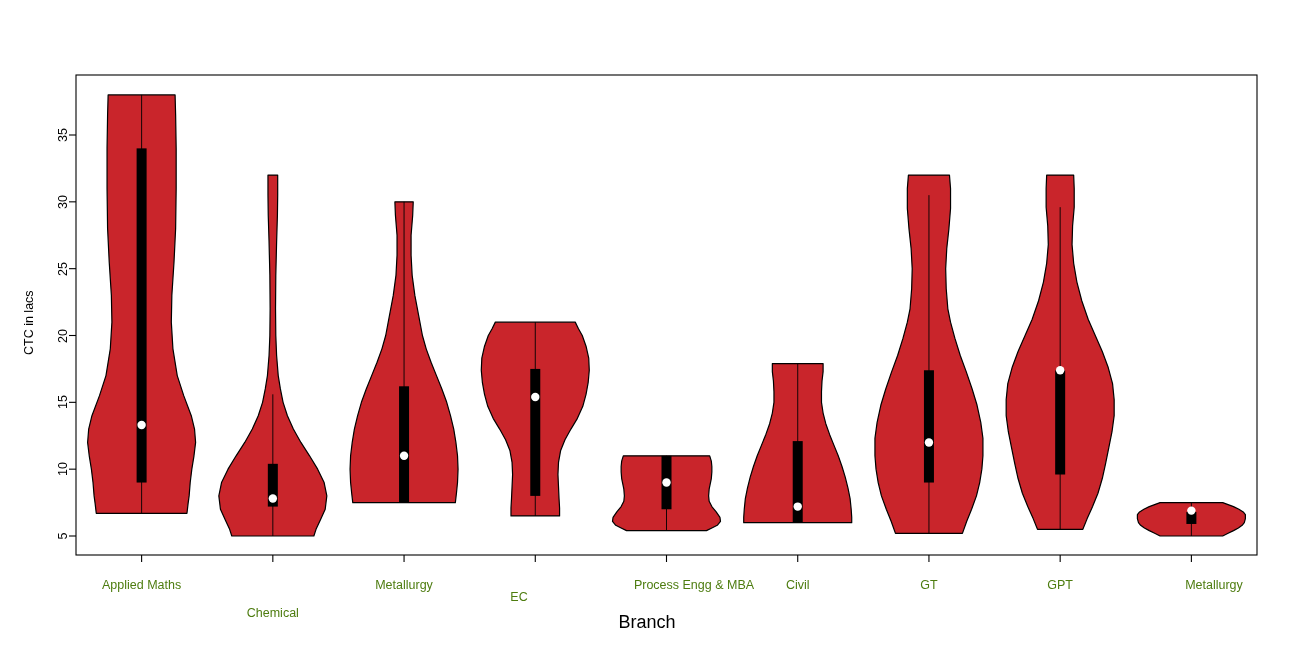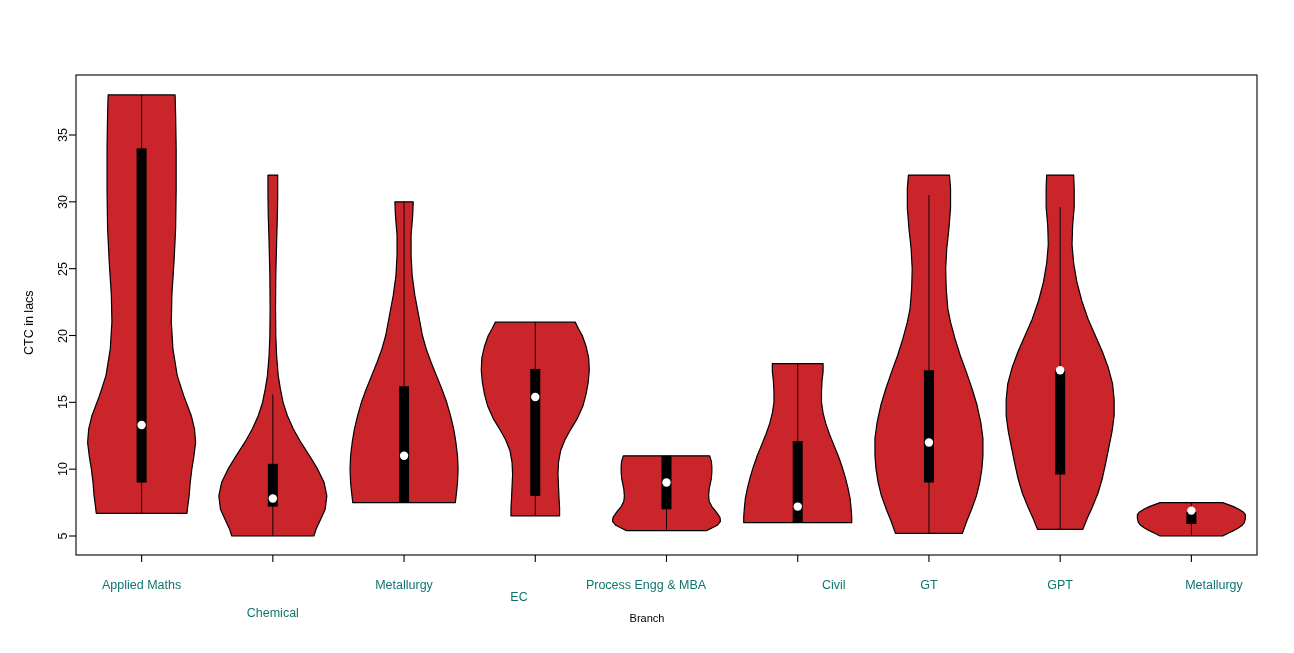--- a/index.html
+++ b/index.html
@@ -12,29 +12,29 @@
   .chart-title{
     position:absolute;left:0;top:30px;width:1294px;text-align:center;
     font-size:16px;font-weight:bold;color:#000;letter-spacing:.2px;
   }
   .y-axis-title{
     position:absolute;font-size:12.5px;color:#000;white-space:nowrap;
     transform:rotate(-90deg);transform-origin:0 0;
   }
   .x-axis-title{
     position:absolute;left:0;top:612px;width:1294px;text-align:center;
-    font-size:11px;color:#000;
+    font-size:18px;color:#000;
   }
   .y-tick-label{
     position:absolute;font-size:12.5px;color:#000;white-space:nowrap;
     transform:rotate(-90deg);transform-origin:50% 50%;
     text-align:center;
   }
   .x-tick-label{
-    position:absolute;font-size:12.5px;color:#0f766e;white-space:nowrap;
+    position:absolute;font-size:12.5px;color:#4d7c0f;white-space:nowrap;
     text-align:center;top:578px;
   }
   svg{position:absolute;left:0;top:0;}
 </style>
 </head>
 <body>
 
 <div id="chart-root">
 
 
@@ -103,19 +103,19 @@
       <div class="y-tick-label" style="width: 30px; left: 48px; top: 461.167px; height: 16px; line-height: 16px;">10</div>
       <div class="y-tick-label" style="width: 30px; left: 48px; top: 394.333px; height: 16px; line-height: 16px;">15</div>
       <div class="y-tick-label" style="width: 30px; left: 48px; top: 327.5px; height: 16px; line-height: 16px;">20</div>
       <div class="y-tick-label" style="width: 30px; left: 48px; top: 260.667px; height: 16px; line-height: 16px;">25</div>
       <div class="y-tick-label" style="width: 30px; left: 48px; top: 193.833px; height: 16px; line-height: 16px;">30</div>
       <div class="y-tick-label" style="width: 30px; left: 48px; top: 127px; height: 16px; line-height: 16px;">35</div>
       <div class="x-tick-label" style="width: 180px; left: 51.6111px;">Applied Maths</div>
       <div class="x-tick-label" style="width: 180px; left: 182.833px; margin-top: 28px;">Chemical</div>
       <div class="x-tick-label" style="width: 180px; left: 314.056px;">Metallurgy</div>
       <div class="x-tick-label" style="width: 180px; left: 429px; margin-top: 12px;">EC</div>
-      <div class="x-tick-label" style="width: 180px; left: 556px;">Process Engg &amp; MBA</div>
-      <div class="x-tick-label" style="width: 180px; left: 707.722px; padding-left: 36px;">Civil</div>
+      <div class="x-tick-label" style="width: 180px; left: 604px;">Process Engg &amp; MBA</div>
+      <div class="x-tick-label" style="width: 180px; left: 707.722px;">Civil</div>
       <div class="x-tick-label" style="width: 180px; left: 838.944px;">GT</div>
       <div class="x-tick-label" style="width: 180px; left: 970.167px;">GPT</div>
       <div class="x-tick-label" style="width: 180px; left: 1124px;">Metallurgy</div>
     </div>
 </div>
 
 </body></html>

